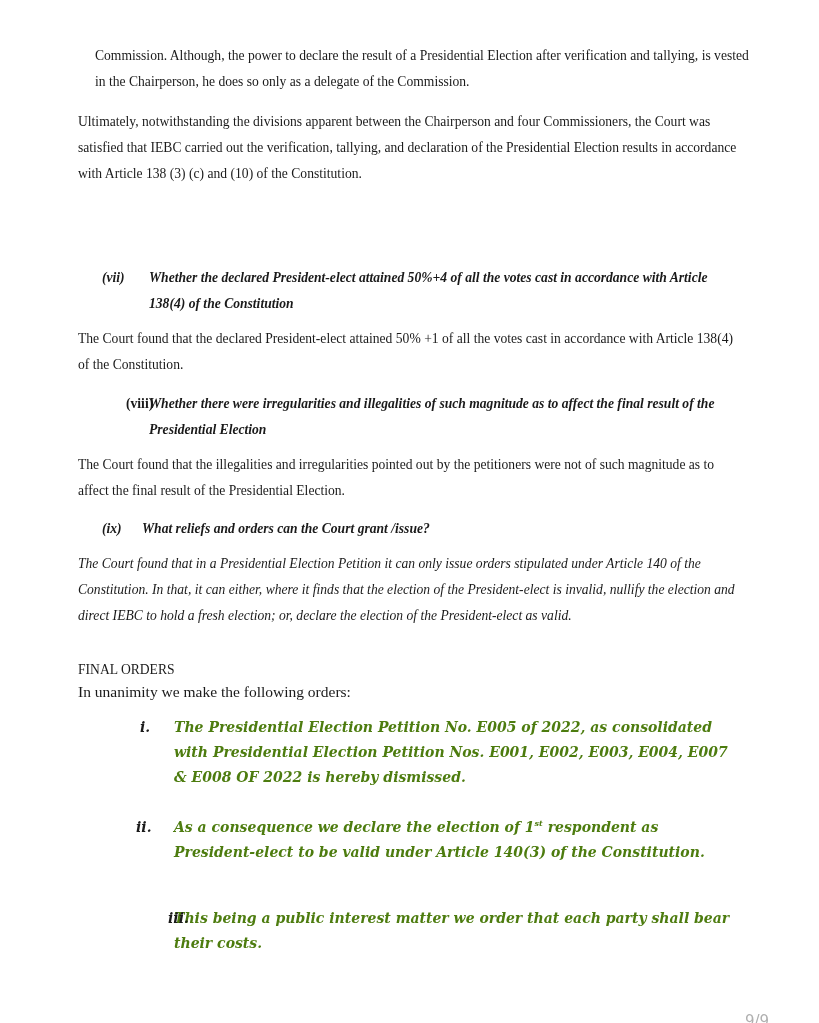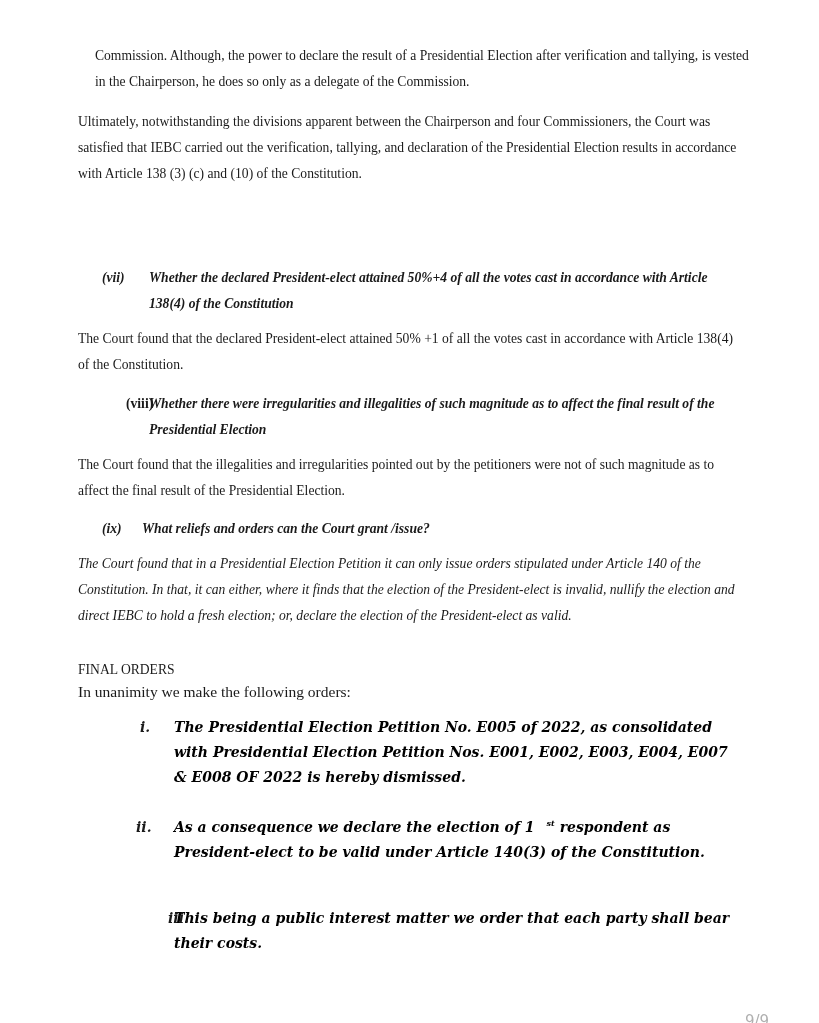--- a/index.html
+++ b/index.html
@@ -5,23 +5,23 @@
   html, body { margin: 0; padding: 0; background: #ffffff; }
   body { width: 819px; height: 1023px; position: relative; overflow: hidden; font-family: "Liberation Serif", serif; color: #1a1a1a; }
   .p { position: absolute; left: 78px; width: 660px; font-size: 13.6px; line-height: 26px; margin: 0; }
   .issue { position: absolute; font-size: 13.6px; line-height: 26px; font-weight: bold; font-style: italic; }
   .issue .num { position: absolute; left: 0; top: 0; }
   .issue .txt { display: block; }
   .heading { position: absolute; left: 78px; font-size: 13.6px; }
   .intro { position: absolute; left: 78px; font-size: 15.5px; }
   .order { position: absolute; left: 132px; width: 610px; font-family: "DejaVu Serif", serif; font-size: 14px; line-height: 25px; }
   .order .num { position: absolute; left: 0; top: 0; font-weight: bold; font-style: italic; color: #1a1a1a; }
-  .order .txt { display: block; margin-left: 42px; font-weight: bold; font-style: italic; color: #000000; }
+  .order .txt { display: block; margin-left: 42px; font-weight: bold; font-style: italic; color: #4d7c0f; }
   .pageno { position: absolute; left: 745px; top: 1012px; font-family: "DejaVu Sans", sans-serif; font-size: 15px; color: #b0b0b0; }
-  sup { font-size: 8px; line-height: 0; margin-left: 12px; }
+  sup { font-size: 8px; line-height: 0; }
 </style>
 </head>
 <body>
 
 <p class="p" style="top:43px;margin-left:17px;">Commission. Although, the power to declare the result of a Presidential Election after verification and tallying, is vested in the Chairperson, he does so only as a delegate of the Commission.</p>
 <p class="p" style="top:109px;">Ultimately, notwithstanding the divisions apparent between the Chairperson and four Commissioners, the Court was satisfied that IEBC carried out the verification, tallying, and declaration of the Presidential Election results in accordance with Article 138 (3) (c) and (10) of the Constitution.</p>
 
 <div class="issue" style="top:265px; left:102px; width:636px;">
   <span class="num">(vii)</span>
   <span class="txt" style="margin-left:47px;">Whether the declared President-elect attained 50%+4 of all the votes cast in accordance with Article 138(4) of the Constitution</span>

